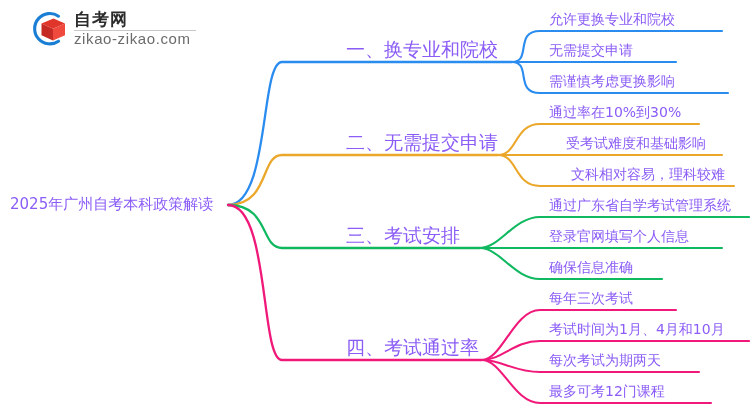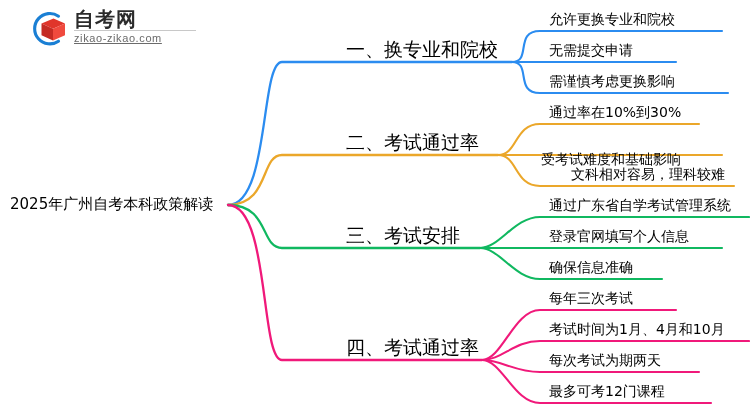--- a/index.html
+++ b/index.html
@@ -32,53 +32,52 @@
     width: 40px;
     height: 38px;
   }
   #logo-text-wrap {
     position: absolute;
     left: 46px;
     top: 1px;
     width: 150px;
   }
   .logo-name {
-    font-size: 20px;
+    font-size: 17px;
     font-weight: bold;
     color: #2b2b2b;
     letter-spacing: 1px;
     line-height: 20px;
     font-family: "DejaVu Sans", "Liberation Sans", sans-serif;
   }
   .logo-rule {
     width: 122px;
     height: 1px;
     background: #c8c8c8;
     margin-top: 1px;
   }
   .logo-url {
-    font-size: 11px;
+    font-size: 15px;
     color: #6b6b6b;
     letter-spacing: 0.6px;
     line-height: 13px;
     margin-top: 1px;
     font-family: "Liberation Sans", sans-serif;
-    text-decoration: underline;
   }
   
   #map-svg {
     position: absolute;
     left: 0;
     top: 0;
     width: 750px;
     height: 410px;
   }
   .mm-text {
     position: absolute;
-    color: #000000;
+    color: #8b5cf6;
     white-space: nowrap;
     font-family: "DejaVu Sans", "Liberation Sans", sans-serif;
   }
   .root-text {
     font-size: 15px;
     line-height: 18px;
   }
   .branch-text {
     font-size: 19px;
     line-height: 18px;
@@ -130,23 +129,23 @@
         <path d="M 482 360 C 502 360, 514 403, 540 403 L 711 403" stroke="#f0197a" stroke-width="2.1" fill="none" stroke-linecap="round"></path>
       </g>
   </svg>
 
   <div id="text-layer">
       <div class="mm-text root-text" style="left: 10px; top: 195px;">2025年广州自考本科政策解读</div>
       <div class="mm-text branch-text" style="left: 346px; top: 40px;">一、换专业和院校</div>
       <div class="mm-text leaf-text" style="left: 549px; top: 11px;">允许更换专业和院校</div>
       <div class="mm-text leaf-text" style="left: 549px; top: 42px;">无需提交申请</div>
       <div class="mm-text leaf-text" style="left: 549px; top: 73px;">需谨慎考虑更换影响</div>
-      <div class="mm-text branch-text" style="left: 346px; top: 133px;">二、考试通过率</div>
+      <div class="mm-text branch-text" style="left: 346px; top: 133px;">二、无需提交申请</div>
       <div class="mm-text leaf-text" style="left: 549px; top: 104px;">通过率在10%到30%</div>
-      <div class="mm-text leaf-text" style="left: 541px; top: 135px; margin-top: 16px;">受考试难度和基础影响</div>
+      <div class="mm-text leaf-text" style="left: 566px; top: 135px;">受考试难度和基础影响</div>
       <div class="mm-text leaf-text" style="left: 549px; top: 166px; margin-left: 22px;">文科相对容易，理科较难</div>
       <div class="mm-text branch-text" style="left: 346px; top: 226px;">三、考试安排</div>
       <div class="mm-text leaf-text" style="left: 549px; top: 197px;">通过广东省自学考试管理系统</div>
       <div class="mm-text leaf-text" style="left: 549px; top: 228px;">登录官网填写个人信息</div>
       <div class="mm-text leaf-text" style="left: 549px; top: 259px;">确保信息准确</div>
       <div class="mm-text branch-text" style="left: 346px; top: 338px;">四、考试通过率</div>
       <div class="mm-text leaf-text" style="left: 549px; top: 290px;">每年三次考试</div>
       <div class="mm-text leaf-text" style="left: 549px; top: 321px;">考试时间为1月、4月和10月</div>
       <div class="mm-text leaf-text" style="left: 549px; top: 352px;">每次考试为期两天</div>
       <div class="mm-text leaf-text" style="left: 549px; top: 383px;">最多可考12门课程</div>

